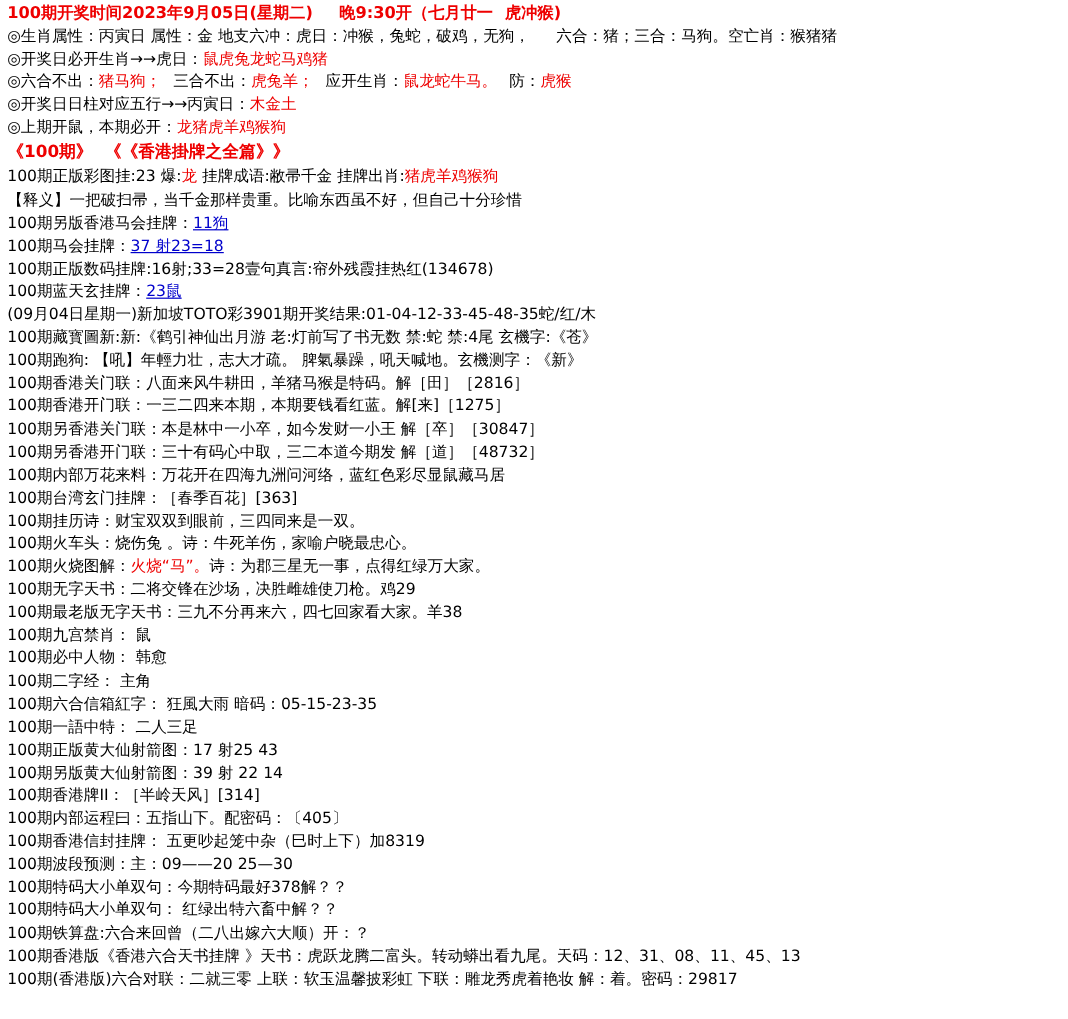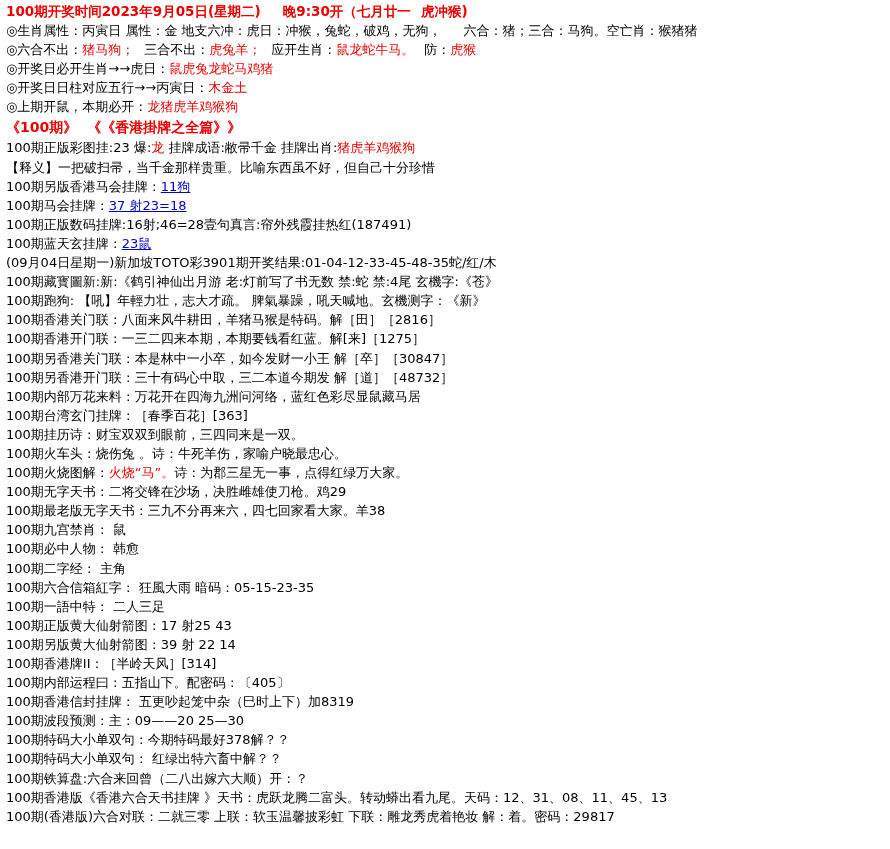--- a/index.html
+++ b/index.html
@@ -52,25 +52,25 @@
 
   <div class="line hdr">
     <span>100期开奖时间2023年9月05日(星期二)</span><span class="sp2"></span><span>晚9:30开（七月廿一</span><span class="sp"></span><span>虎冲猴)</span>
   </div>
 
   <div class="line">
     <span class="black">◎生肖属性：丙寅日 属性：金 地支六冲：虎日：冲猴，兔蛇，破鸡，无狗，</span><span class="sp2"></span><span class="black">六合：猪；三合：马狗。空亡肖：猴猪猪</span>
   </div>
 
   <div class="line">
-    <span class="black">◎六合不出：</span><span class="red">猪马狗；</span><span class="sp"></span><span class="black">三合不出：</span><span class="red">虎兔羊；</span><span class="sp"></span><span class="black">应开生肖：</span><span class="red">鼠龙蛇牛马。</span><span class="sp"></span><span class="black">防：</span><span class="red">虎猴</span>
+    <span class="black">◎开奖日必开生肖→→虎日：</span><span class="red">鼠虎兔龙蛇马鸡猪</span>
   </div>
 
   <div class="line">
-    <span class="black">◎开奖日必开生肖→→虎日：</span><span class="red">鼠虎兔龙蛇马鸡猪</span>
+    <span class="black">◎六合不出：</span><span class="red">猪马狗；</span><span class="sp"></span><span class="black">三合不出：</span><span class="red">虎兔羊；</span><span class="sp"></span><span class="black">应开生肖：</span><span class="red">鼠龙蛇牛马。</span><span class="sp"></span><span class="black">防：</span><span class="red">虎猴</span>
   </div>
 
   <div class="line">
     <span class="black">◎开奖日日柱对应五行→→丙寅日：</span><span class="red">木金土</span>
   </div>
 
 
   <div class="line">
     <span class="black">◎上期开鼠，本期必开：</span><span class="red">龙猪虎羊鸡猴狗</span>
   </div>
@@ -79,21 +79,21 @@
 
   <div class="line sect">
     <span>《100期》</span><span class="sp"></span><span>《《香港掛牌之全篇》》</span>
   </div>
 
   <div id="rows-container">
       <div class="line"><span class="black">100期正版彩图挂:23 </span><span class="black">爆:</span><span class="red">龙</span><span class="black"> 挂牌成语:敝帚千金  挂牌出肖:</span><span class="red">猪虎羊鸡猴狗</span></div>
       <div class="line"><span class="black">【释义】一把破扫帚，当千金那样贵重。比喻东西虽不好，但自己十分珍惜</span></div>
       <div class="line"><span class="black">100期另版香港马会挂牌：</span><span class="blue">11狗</span></div>
       <div class="line"><span class="black">100期马会挂牌：</span><span class="blue">37 射23=18</span></div>
-      <div class="line"><span class="black">100期正版数码挂牌:16射;46=28壹句真言:帘外残霞挂热红(187491)</span></div>
+      <div class="line"><span class="black">100期正版数码挂牌:16射;33=28壹句真言:帘外残霞挂热红(134678)</span></div>
       <div class="line"><span class="black">100期蓝天玄挂牌：</span><span class="blue">23鼠</span></div>
       <div class="line"><span class="black">(09月04日星期一)新加坡TOTO彩3901期开奖结果:01-04-12-33-45-48-35蛇/红/木</span></div>
       <div class="line"><span class="black">100期藏寳圖新:新:《鹤引神仙出月游  老:灯前写了书无数  禁:蛇  禁:4尾  玄機字:《苍》</span></div>
       <div class="line"><span class="black">100期跑狗:  【吼】年輕力壮，志大才疏。 脾氣暴躁，吼天喊地。玄機测字：《新》</span></div>
       <div class="line"><span class="black">100期香港关门联：八面来风牛耕田，羊猪马猴是特码。解［田］［2816］</span></div>
       <div class="line"><span class="black">100期香港开门联：一三二四来本期，本期要钱看红蓝。解[来]［1275］</span></div>
       <div class="line"><span class="black">100期另香港关门联：本是林中一小卒，如今发财一小王  解［卒］［30847］</span></div>
       <div class="line"><span class="black">100期另香港开门联：三十有码心中取，三二本道今期发  解［道］［48732］</span></div>
       <div class="line"><span class="black">100期内部万花来料：万花开在四海九洲问河络，蓝红色彩尽显鼠藏马居</span></div>
       <div class="line"><span class="black">100期台湾玄门挂牌：［春季百花］[363]</span></div>

